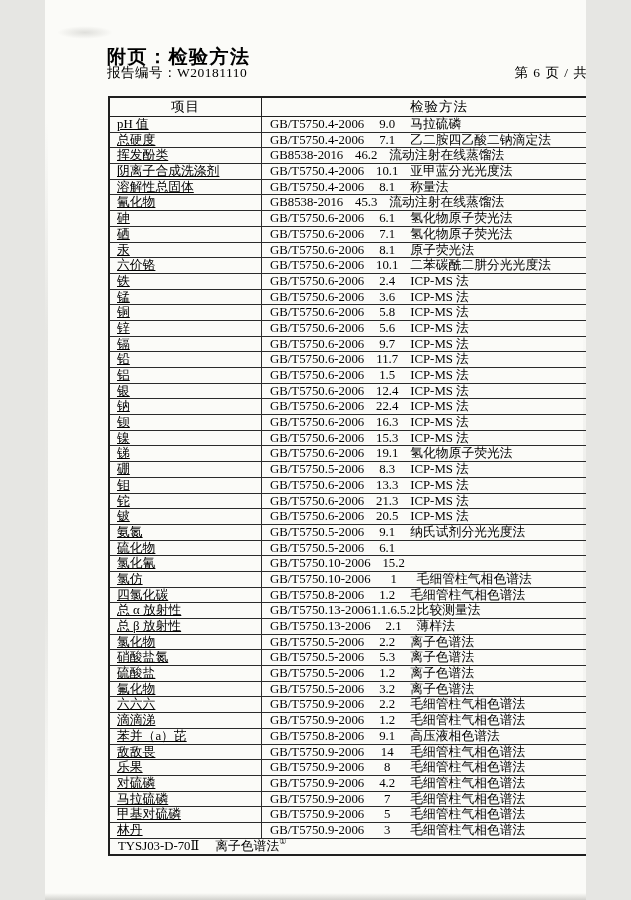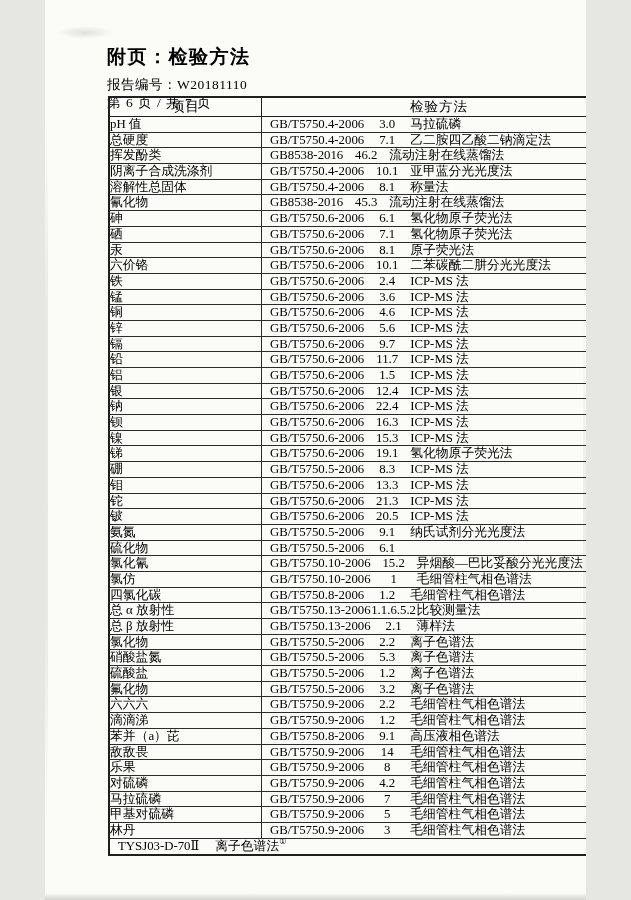--- a/index.html
+++ b/index.html
@@ -30,23 +30,23 @@
     position:absolute;right:0;top:300px;width:3px;height:500px;
     background:linear-gradient(to bottom, rgba(110,110,105,0), rgba(110,110,105,.10) 40%, rgba(110,110,105,0));
   }
 
   .doc-title{
     position:absolute;left:62px;top:44px;
     font-size:19px;font-weight:bold;letter-spacing:1.5px;
     white-space:nowrap;
   }
   .meta-row{
-    position:absolute;left:62px;top:76px;width:512px;
+    position:absolute;left:62px;top:64px;width:512px;
     display:flex;justify-content:space-between;align-items:baseline;
-    font-size:13.5px;white-space:nowrap;flex-direction:column;
+    font-size:13.5px;white-space:nowrap;
   }
   .report-no{letter-spacing:.5px;}
   .page-indicator{letter-spacing:1px;}
 
   .methods-table{
     position:absolute;left:63px;top:96px;width:510px;
     border:2px solid #1f1f1f;
     box-sizing:border-box;
     background:transparent;
   }
@@ -66,21 +66,22 @@
   .trow{
     display:flex;height:15.7px;box-sizing:border-box;
     border-bottom:1px solid #2b2b2b;
     font-size:12.8px;line-height:14.4px;
     overflow:hidden;
   }
   .trow:last-child{border-bottom:none;}
   .td-item{
     flex:0 0 152px;box-sizing:border-box;
     border-right:1px solid #2b2b2b;
-    white-space:nowrap;overflow:hidden;
+    padding-left:7px;
+    white-space:nowrap;overflow:hidden;text-decoration:underline;
   }
   .td-method{
     flex:1;display:flex;
     padding-left:8px;
     white-space:nowrap;overflow:hidden;
   }
   .std{flex:0 0 auto;}
   .sec{flex:0 0 auto;min-width:46px;text-align:center;}
   .sec:empty{min-width:16px;}
   .method{flex:0 0 auto;}
@@ -112,21 +113,21 @@
   <div class="methods-table">
     <div class="thead">
       <div class="th-item">项目</div>
       <div class="th-method">检验方法</div>
     </div>
     <div>
   <div class="trow">
     <div class="td-item">pH 值</div>
     <div class="td-method">
       <span class="std">GB/T5750.4-2006</span>
-      <span class="sec">3.0</span>
+      <span class="sec">9.0</span>
       <span class="method">马拉硫磷</span>
       <span class="sup"></span>
     </div>
   </div>
 
   <div class="trow">
     <div class="td-item">总硬度</div>
     <div class="td-method">
       <span class="std">GB/T5750.4-2006</span>
       <span class="sec">7.1</span>
@@ -232,21 +233,21 @@
       <span class="sec">3.6</span>
       <span class="method">ICP-MS 法</span>
       <span class="sup"></span>
     </div>
   </div>
 
   <div class="trow">
     <div class="td-item">铜</div>
     <div class="td-method">
       <span class="std">GB/T5750.6-2006</span>
-      <span class="sec">4.6</span>
+      <span class="sec">5.8</span>
       <span class="method">ICP-MS 法</span>
       <span class="sup"></span>
     </div>
   </div>
 
   <div class="trow">
     <div class="td-item">锌</div>
     <div class="td-method">
       <span class="std">GB/T5750.6-2006</span>
       <span class="sec">5.6</span>
@@ -392,21 +393,20 @@
       <span class="sec">6.1</span>
       <span class="sup"></span>
     </div>
   </div>
 
   <div class="trow">
     <div class="td-item">氯化氰</div>
     <div class="td-method">
       <span class="std">GB/T5750.10-2006</span>
       <span class="sec">15.2</span>
-      <span class="method">异烟酸—巴比妥酸分光光度法</span>
       <span class="sup"></span>
     </div>
   </div>
 
   <div class="trow">
     <div class="td-item">氯仿</div>
     <div class="td-method">
       <span class="std">GB/T5750.10-2006</span>
       <span class="sec">1</span>
       <span class="method">毛细管柱气相色谱法</span>

